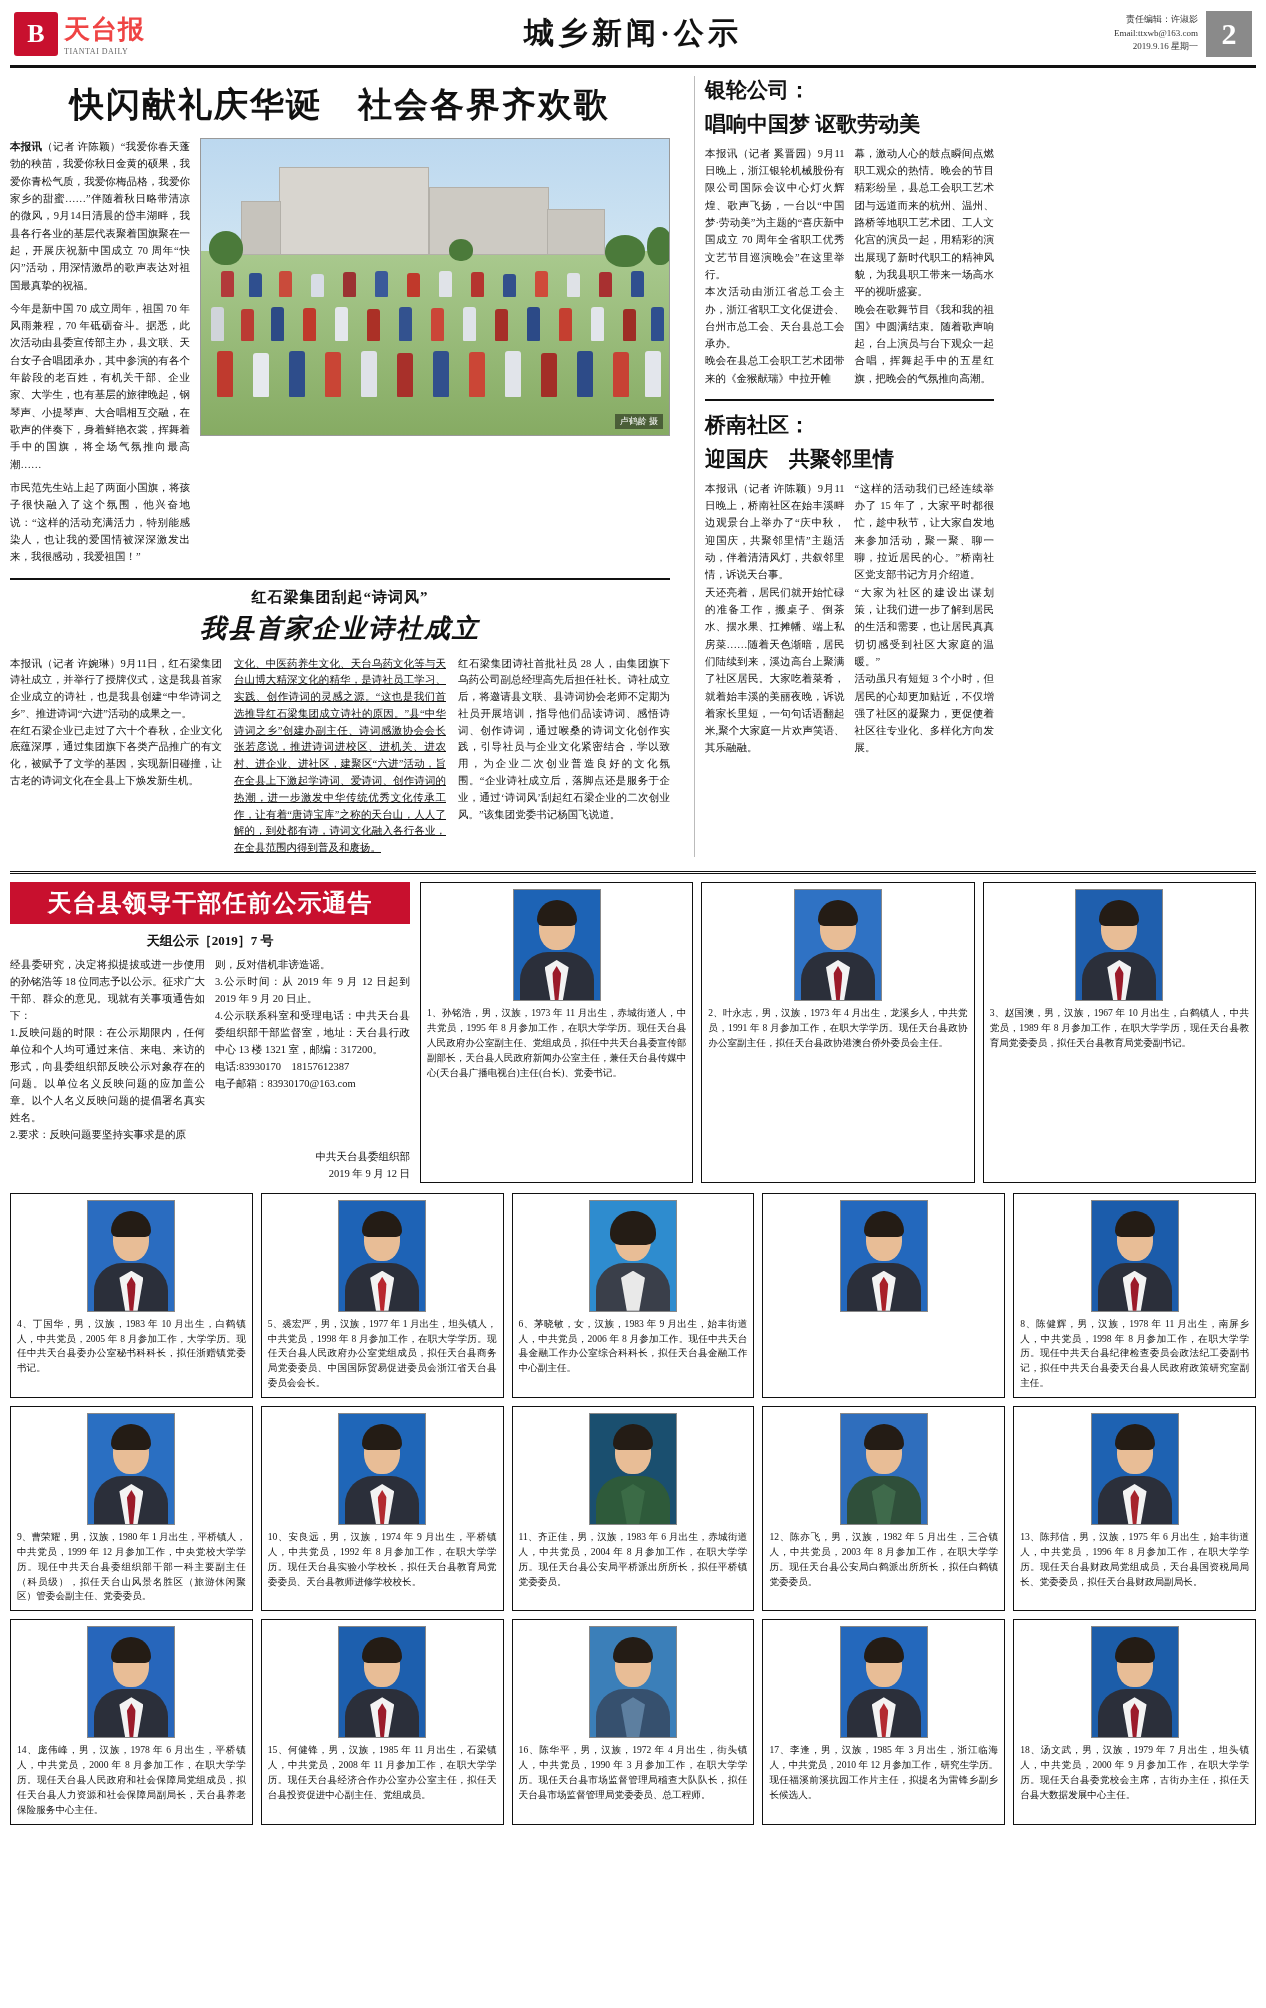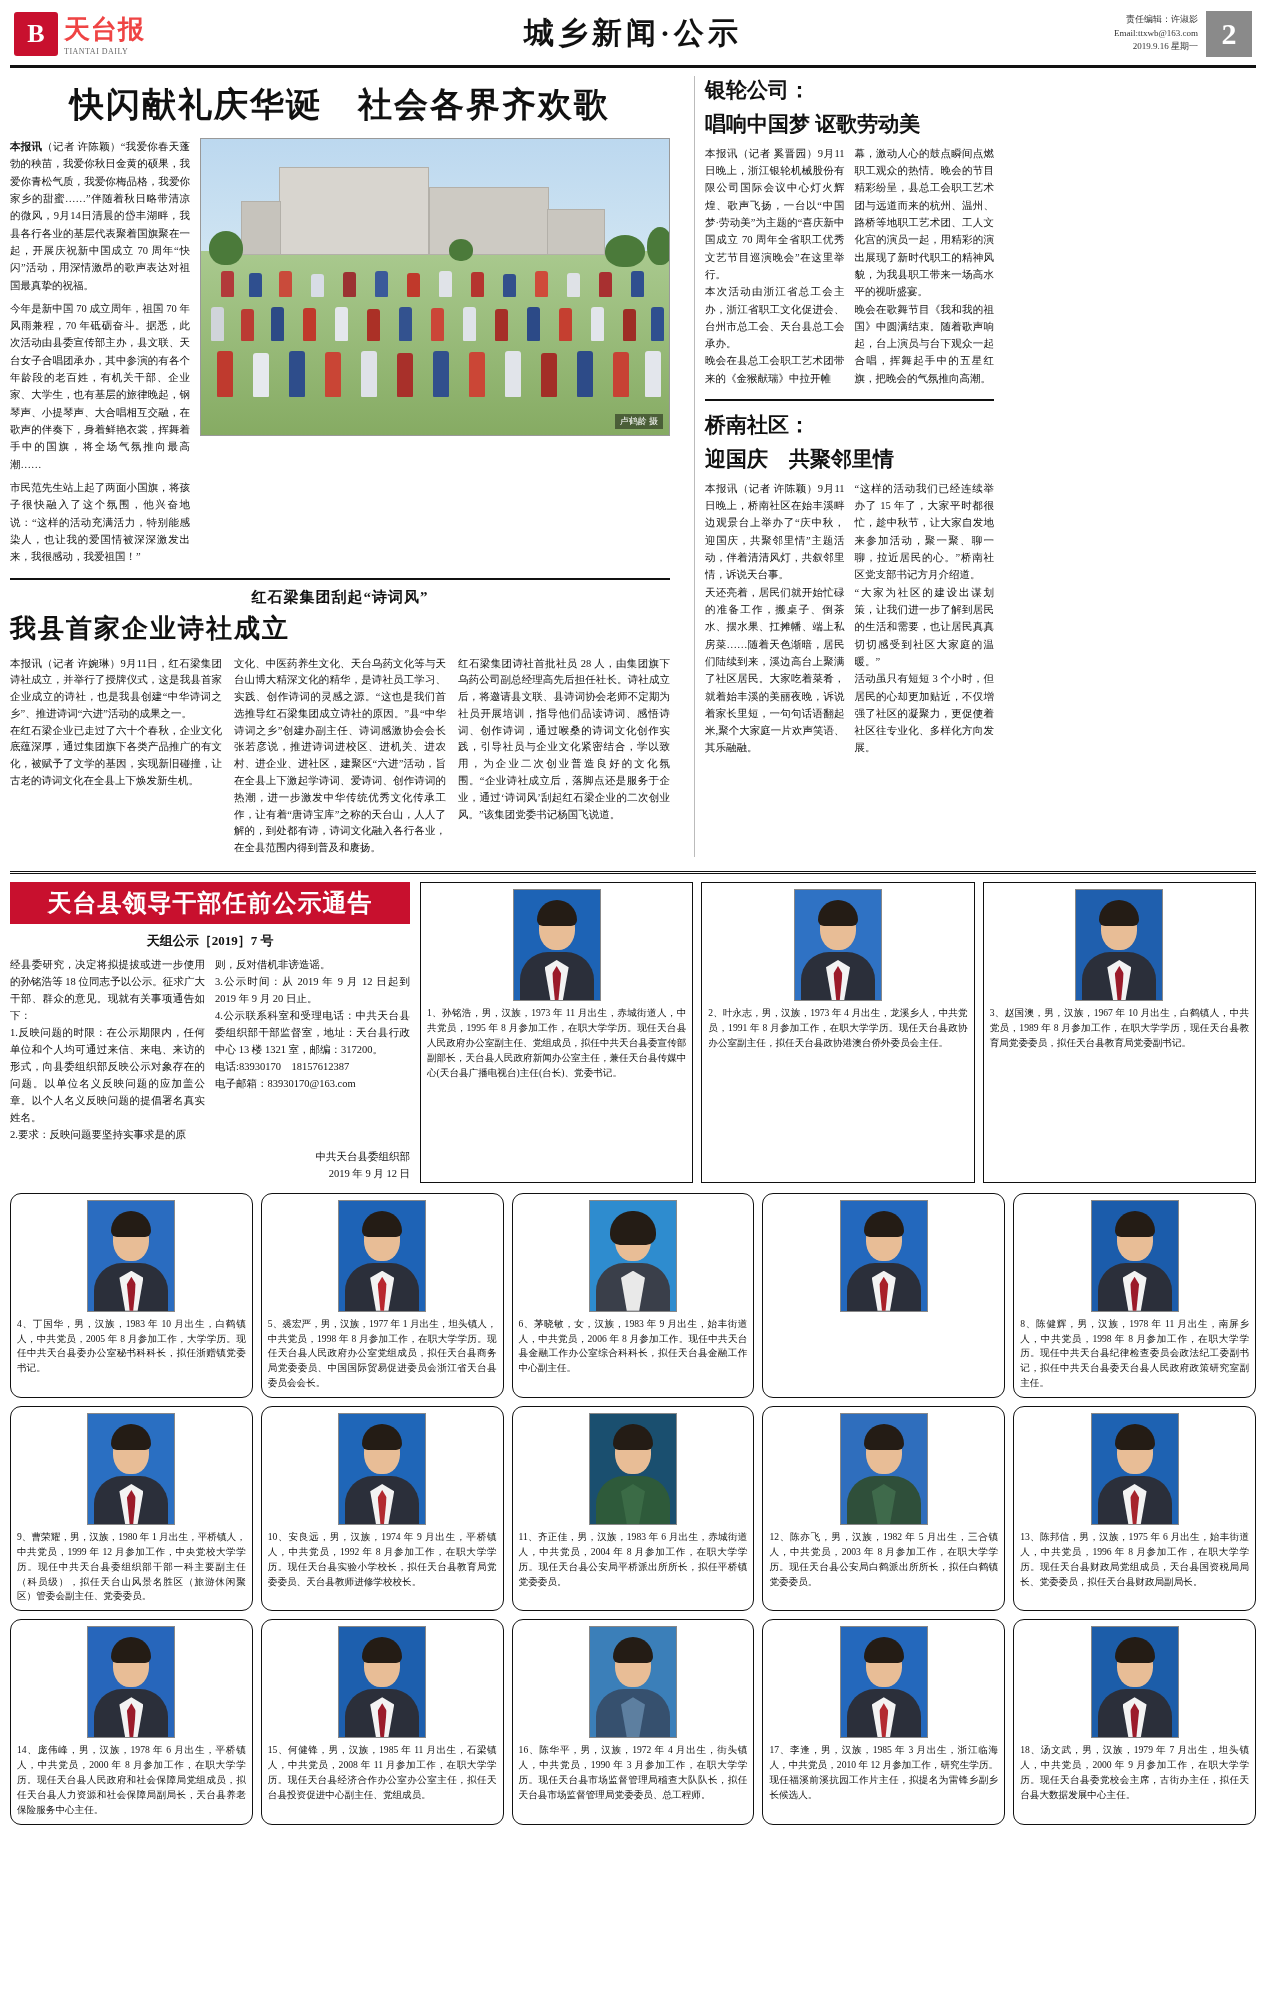--- a/index.html
+++ b/index.html
@@ -70,21 +70,21 @@
     position: absolute; width: 13px; border-radius: 3px 3px 1px 1px;
   }
   .photo-credit {
     position: absolute; right: 6px; bottom: 6px; background: rgba(0,0,0,.45);
     color: #fff; font-size: 9px; padding: 1px 5px;
   }
 
   .rule-hr { border: none; border-top: 2px solid #111; margin: 12px 0 8px 0; }
 
   .kicker { text-align: center; font-size: 15px; font-weight: bold; letter-spacing: 1px; }
-  .headline-2 { font-size: 26px; font-weight: bold; letter-spacing: 2px; margin: 4px 0 10px 0; }
+  .headline-2 { text-align: center; font-size: 26px; font-weight: bold; letter-spacing: 2px; margin: 4px 0 10px 0; font-style: italic; }
 
   .cols-3 { display: flex; gap: 12px; }
   .cols-3 .c { width: 33.33%; font-size: 10.5px; line-height: 1.6; text-align: justify; }
 
   
   .rhead { font-size: 21px; font-weight: bold; line-height: 1.35; margin-bottom: 6px; }
   .rbody { display: flex; gap: 10px; font-size: 10.5px; line-height: 1.65; text-align: justify; }
   .rbody .c { width: 50%; }
   .rdiv { border: none; border-top: 2px solid #111; margin: 12px 0 10px 0; }
 
@@ -101,21 +101,21 @@
   .announce-cols .c { width: 50%; }
   .sign { text-align: right; font-size: 10.5px; line-height: 1.6; margin-top: 6px; }
 
   
   .cadre-top { display: flex; gap: 8px; flex: 1; }
   .cadre-grid { display: flex; flex-wrap: wrap; gap: 8px; margin-top: 10px; }
   .cadre {
     border: 1px solid #111; padding: 6px; display: flex; flex-direction: column;
     align-items: center; background: #fff;
   }
-  .cadre.w5 { width: calc((100% - 32px)/5); border-radius: 11px; }
+  .cadre.w5 { width: calc((100% - 32px)/5); }
   .portrait {
     width: 88px; height: 112px; border: 1px solid #888; margin-bottom: 5px; position: relative; overflow: hidden;
   }
   .portrait .bgp { position: absolute; inset: 0; }
   .portrait .head {
     position: absolute; left: 50%; transform: translateX(-50%); top: 16px;
     width: 36px; height: 44px; border-radius: 50% 50% 45% 45%; background: #e8bd96;
   }
   .portrait .hair {
     position: absolute; left: 50%; transform: translateX(-50%); top: 10px;
@@ -238,21 +238,21 @@
       </div>
 
       <hr class="rule-hr">
 
       <div class="kicker">红石梁集团刮起“诗词风”</div>
       <div class="headline-2">我县首家企业诗社成立</div>
 
       <div class="cols-3">
         <div class="c" style="white-space:pre-line;">本报讯（记者 许婉琳）9月11日，红石梁集团诗社成立，并举行了授牌仪式，这是我县首家企业成立的诗社，也是我县创建“中华诗词之乡”、推进诗词“六进”活动的成果之一。
 在红石梁企业已走过了六十个春秋，企业文化底蕴深厚，通过集团旗下各类产品推广的有文化，被赋予了文学的基因，实现新旧碰撞，让古老的诗词文化在全县上下焕发新生机。</div>
-        <div class="c" style="white-space:pre-line;">文化、中医药养生文化、天台乌药文化等与天台山博大精深文化的精华，是诗社员工学习、实践、创作诗词的灵感之源。“这也是我们首选推导红石梁集团成立诗社的原因。”县“中华诗词之乡”创建办副主任、诗词感激协会会长张若彦说，推进诗词进校区、进机关、进农村、进企业、进社区，建聚区“六进”活动，旨在全县上下激起学诗词、爱诗词、创作诗词的热潮，进一步激发中华传统优秀文化传承工作，让有着“唐诗宝库”之称的天台山，人人了解的，到处都有诗，诗词文化融入各行各业，在全县范围内得到普及和赓扬。</div>
+        <div class="c" style="white-space:pre-line;text-decoration:underline;">文化、中医药养生文化、天台乌药文化等与天台山博大精深文化的精华，是诗社员工学习、实践、创作诗词的灵感之源。“这也是我们首选推导红石梁集团成立诗社的原因。”县“中华诗词之乡”创建办副主任、诗词感激协会会长张若彦说，推进诗词进校区、进机关、进农村、进企业、进社区，建聚区“六进”活动，旨在全县上下激起学诗词、爱诗词、创作诗词的热潮，进一步激发中华传统优秀文化传承工作，让有着“唐诗宝库”之称的天台山，人人了解的，到处都有诗，诗词文化融入各行各业，在全县范围内得到普及和赓扬。</div>
         <div class="c" style="white-space:pre-line;">红石梁集团诗社首批社员 28 人，由集团旗下乌药公司副总经理高先后担任社长。诗社成立后，将邀请县文联、县诗词协会老师不定期为社员开展培训，指导他们品读诗词、感悟诗词、创作诗词，通过喉桑的诗词文化创作实践，引导社员与企业文化紧密结合，学以致用，为企业二次创业普造良好的文化氛围。“企业诗社成立后，落脚点还是服务于企业，通过‘诗词风’刮起红石梁企业的二次创业风。”该集团党委书记杨国飞说道。</div>
       </div>
     </div>
 
     <div class="right-col">
       <div class="rhead">银轮公司：</div>
       <div class="rhead">唱响中国梦 讴歌劳动美</div>
       <div class="rbody">
         <div class="c" style="white-space:pre-line;">本报讯（记者 奚晋园）9月11日晚上，浙江银轮机械股份有限公司国际会议中心灯火辉煌、歌声飞扬，一台以“中国梦·劳动美”为主题的“喜庆新中国成立 70 周年全省职工优秀文艺节目巡演晚会”在这里举行。
 本次活动由浙江省总工会主办，浙江省职工文化促进会、台州市总工会、天台县总工会承办。

